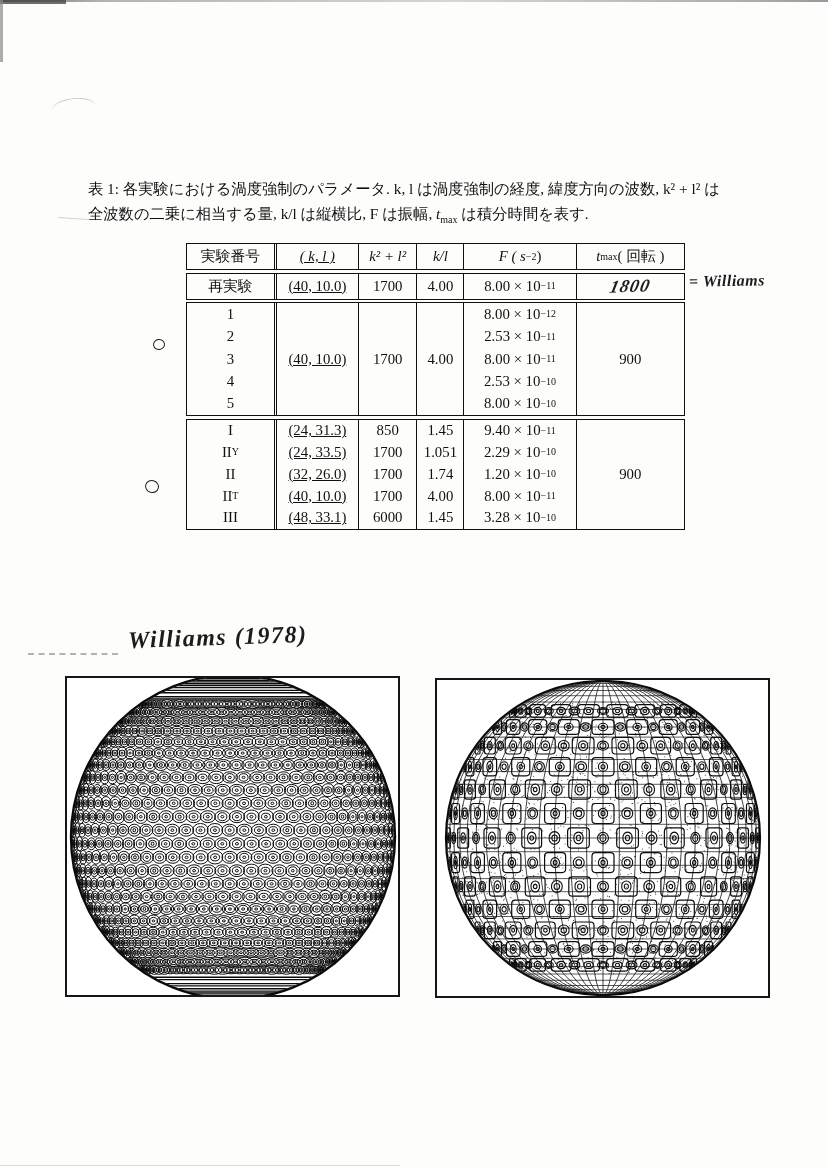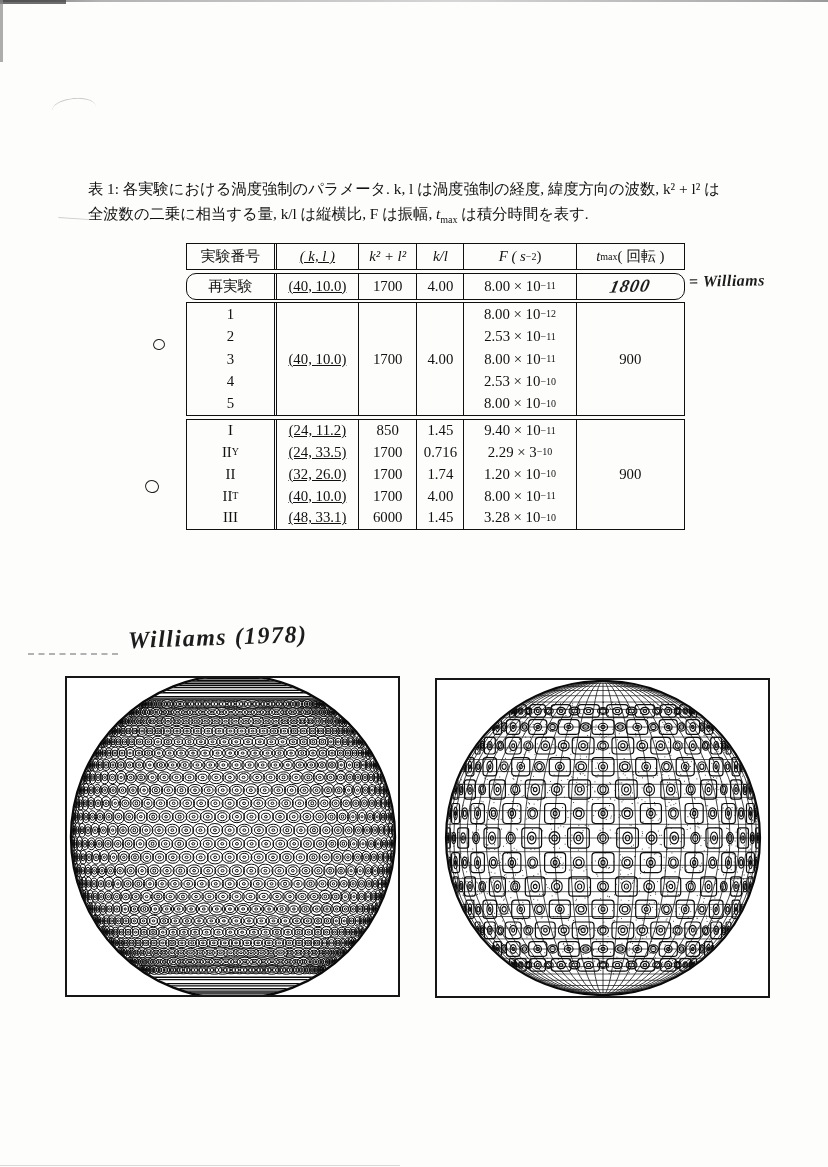--- a/index.html
+++ b/index.html
@@ -28,21 +28,21 @@
   .table-wrap{position:absolute;left:173px;top:243px;width:512px;font-size:14.8px;}
   .tbox{display:flex;border:1.6px solid #101010;margin-bottom:2.6px;box-sizing:border-box;background:transparent;margin-left:13px;}
   .c{box-sizing:border-box;display:flex;flex-direction:column;justify-content:space-around;align-items:center;text-align:center;}
   .c0{width:89px;}
   .c1{width:86px;border-left:3.5px double #101010;text-decoration:underline;}
   .c2{width:60px;border-left:1.3px solid #101010;}
   .c3{width:48px;border-left:1.3px solid #101010;}
   .c4{width:115px;border-left:1.3px solid #101010;text-align:center;}
   .c5{width:111px;border-left:1.3px solid #101010;}
   .thead{height:27px;}
-  .trerun{height:27px;border-radius:10px;}
+  .trerun{height:27px;}
   .tgroupA{height:114px;}
   .tgroupB{height:111px;}
   .row{display:flex;align-items:center;justify-content:center;height:22px;}
   .single{display:flex;align-items:center;justify-content:center;}
 
   
   .hand{font-style:italic;font-weight:600;color:#1c1c1c;letter-spacing:1px;}
   .hw-1800{font-size:18px;transform:skewX(-14deg) rotate(-2deg);}
   .hw-eqw{position:absolute;left:689px;top:272px;font-size:16px;transform:rotate(-1deg);letter-spacing:0.5px;}
   .hw-will{position:absolute;left:128px;top:624px;font-size:24px;transform:rotate(-2deg);letter-spacing:1.5px;}
@@ -185,47 +185,47 @@
       <span class="row">
           <span>II</span>
           <sub>T</sub>
         </span>
       <span class="row">
           <span>III</span>
           <sub></sub>
         </span>
     </div>
     <div class="c c1">
-      <span class="row">(24, 11.2)</span>
+      <span class="row">(24, 31.3)</span>
       <span class="row">(24, 33.5)</span>
       <span class="row">(32, 26.0)</span>
       <span class="row">(40, 10.0)</span>
       <span class="row">(48, 33.1)</span>
     </div>
     <div class="c c2">
       <span class="row">850</span>
       <span class="row">1700</span>
       <span class="row">1700</span>
       <span class="row">1700</span>
       <span class="row">6000</span>
     </div>
     <div class="c c3">
       <span class="row">1.45</span>
-      <span class="row">0.716</span>
+      <span class="row">1.051</span>
       <span class="row">1.74</span>
       <span class="row">4.00</span>
       <span class="row">1.45</span>
     </div>
     <div class="c c4">
       <span class="row">
           <span>9.40 × 10</span>
           <sup>−11</sup>
         </span>
       <span class="row">
-          <span>2.29 × 3</span>
+          <span>2.29 × 10</span>
           <sup>−10</sup>
         </span>
       <span class="row">
           <span>1.20 × 10</span>
           <sup>−10</sup>
         </span>
       <span class="row">
           <span>8.00 × 10</span>
           <sup>−11</sup>
         </span>

